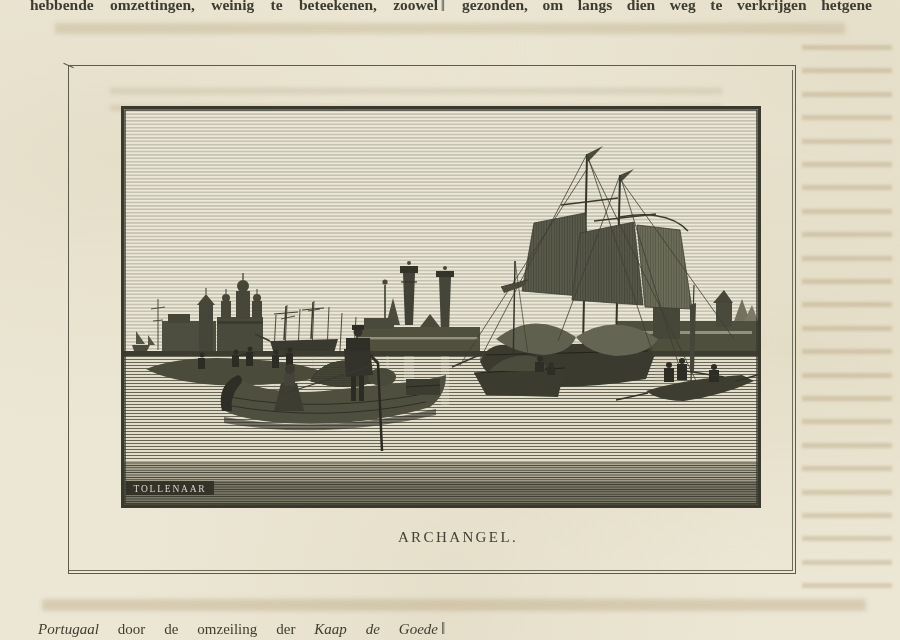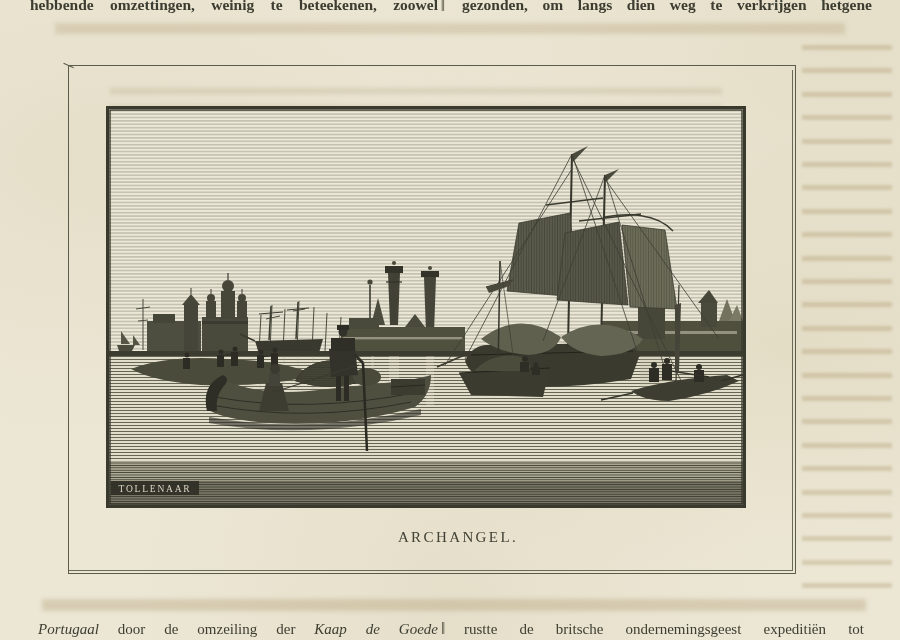--- a/index.html
+++ b/index.html
@@ -44,21 +44,21 @@
     border:1.2px solid #5c5c4c;box-sizing:border-box;
   }
   .plate-frame .inner-line{
     position:absolute;left:0;top:4px;right:2px;bottom:2px;
     border-right:1px solid #6a6a58;border-bottom:1px solid #6a6a58;
   }
   .corner-tick{position:absolute;width:11px;height:1.3px;background:#5c5c4c;}
   .tick-tl{left:-6px;top:-1px;transform:rotate(24deg);}
   
   .engraving{
-    position:absolute;left:106px;top:106px;width:640px;height:402px;
+    position:absolute;left:121px;top:106px;width:640px;height:402px;
     border:3px solid #39392e;box-sizing:border-box;background:#eee9d8;text-align:right;
   }
   .engraving svg{display:block;}
   
   .plate-caption{
     position:absolute;left:138px;top:529px;width:640px;text-align:center;
     font-size:15px;letter-spacing:2.4px;color:#41413​5;color:#414135;font-weight:400;
   }
 </style>
 </head>
@@ -346,16 +346,15 @@
 
       <rect x="1" y="1" width="632" height="394" fill="none" stroke="#39392e" stroke-width="1.4"></rect>
     </svg>
   </div>
 
   <div class="plate-caption">ARCHANGEL.</div>
 
   <div class="textrow footer-row">
     <span class="col-left"><span class="it">Portugaal</span> <span>door de omzeiling der</span> <span class="it">Kaap de Goede</span></span>
     <span class="col-divider">‖</span>
-    <span class="col-right">rustte de britsche ondernemingsgeest expeditiën tot</span>
   </div>
 
 </div>
 
 </body></html>

